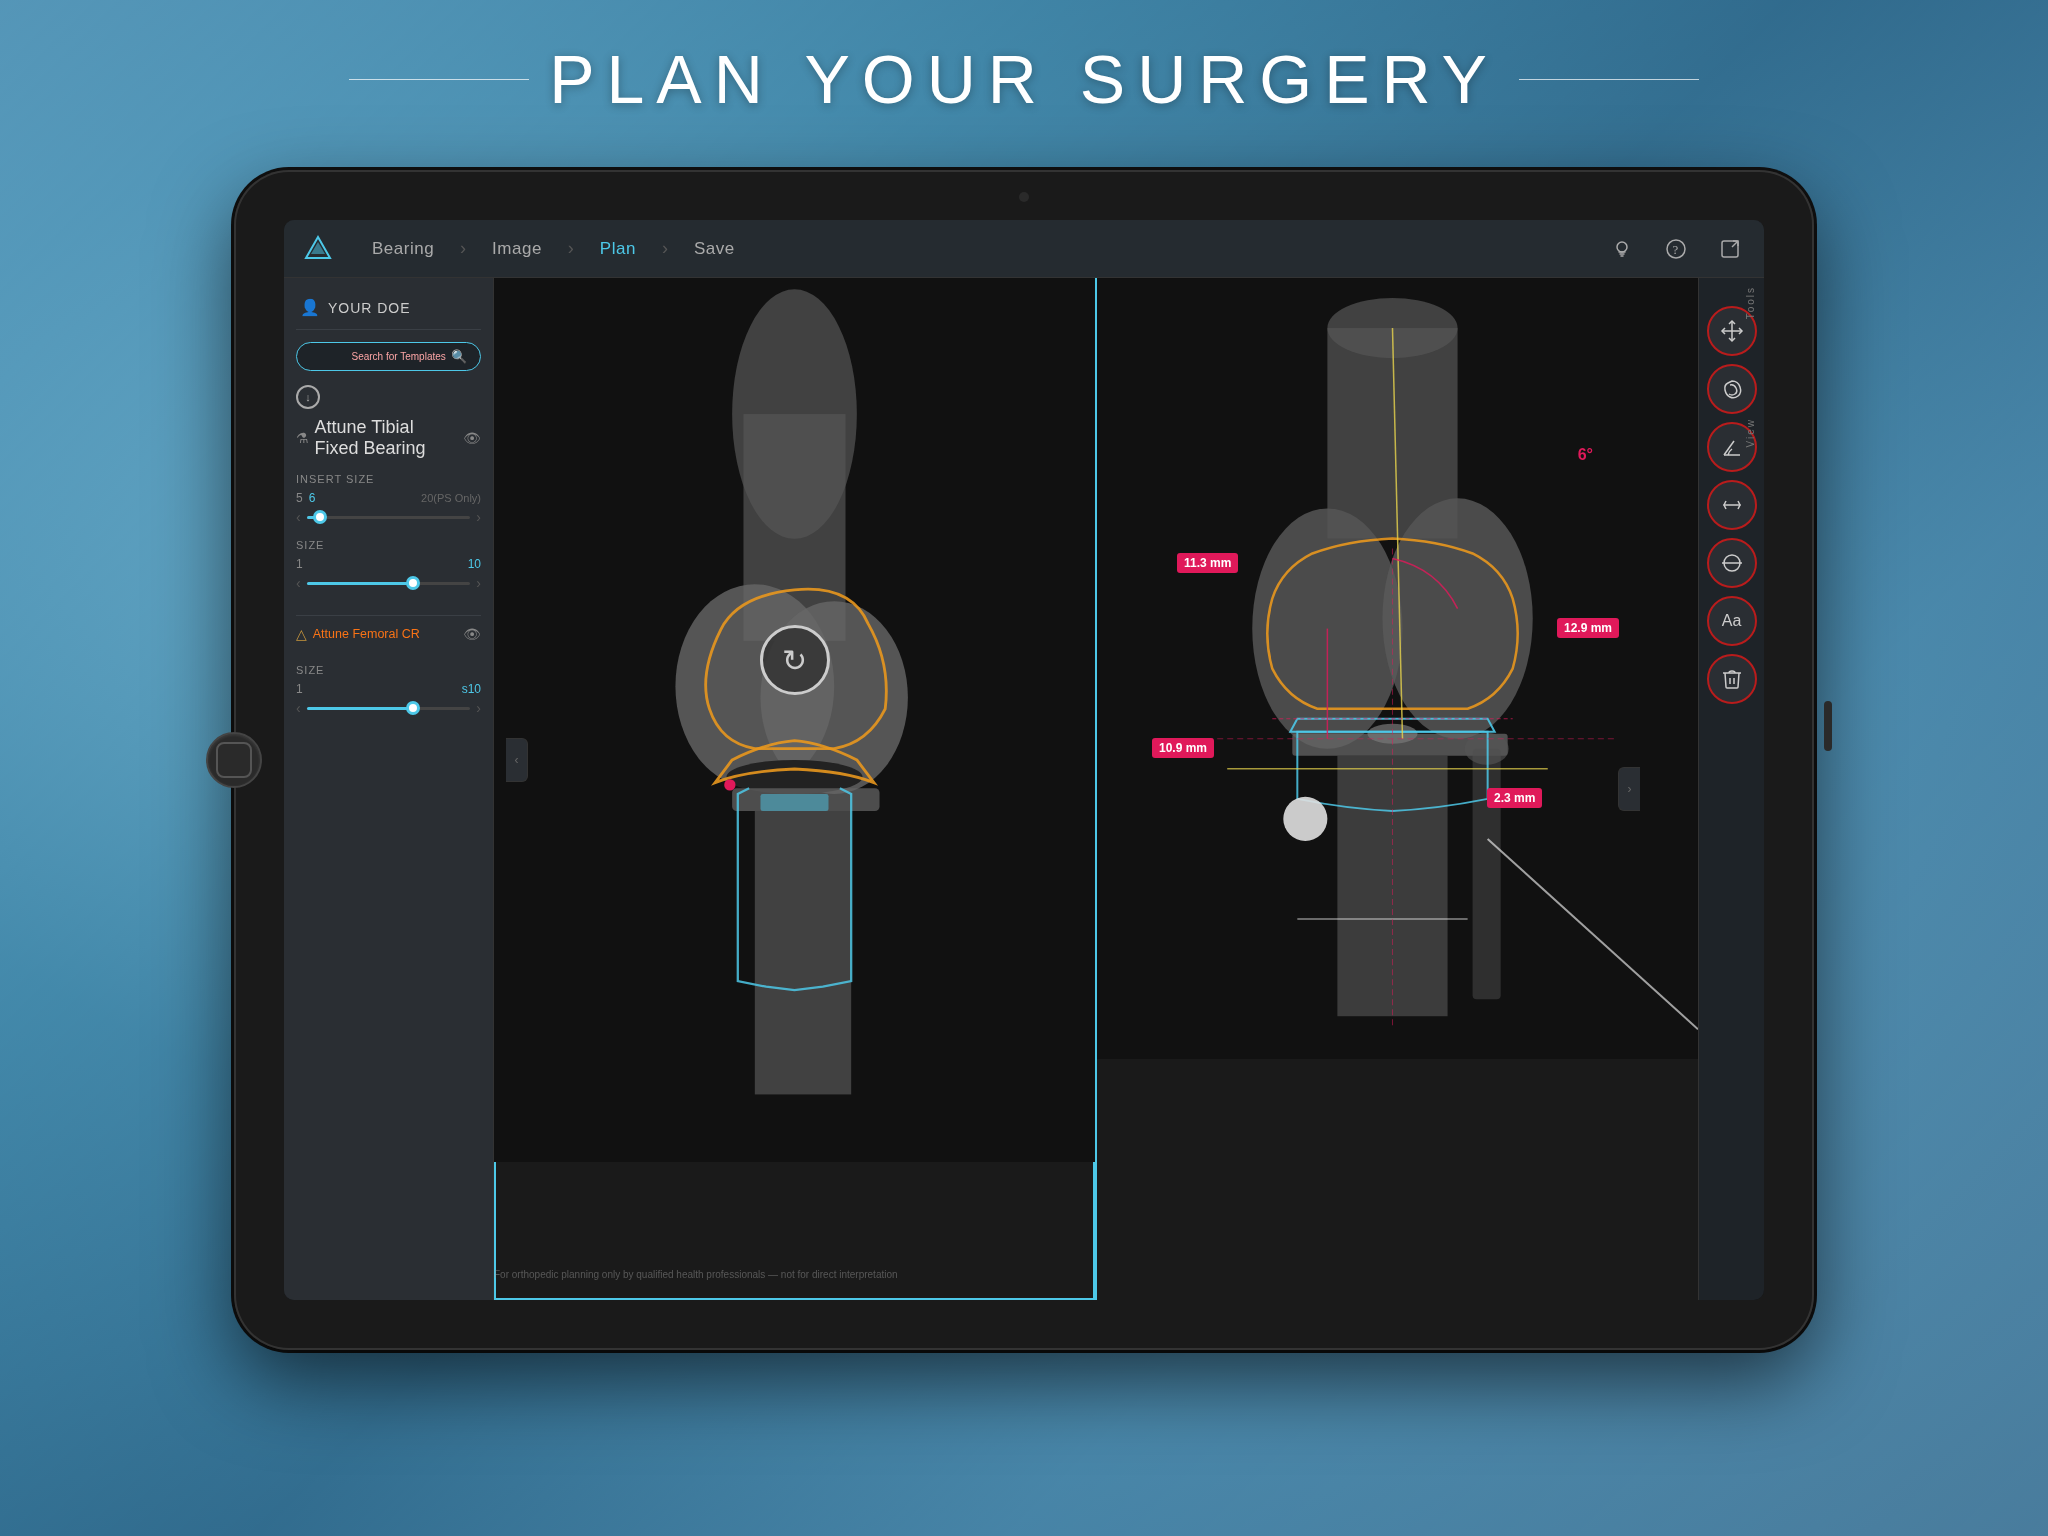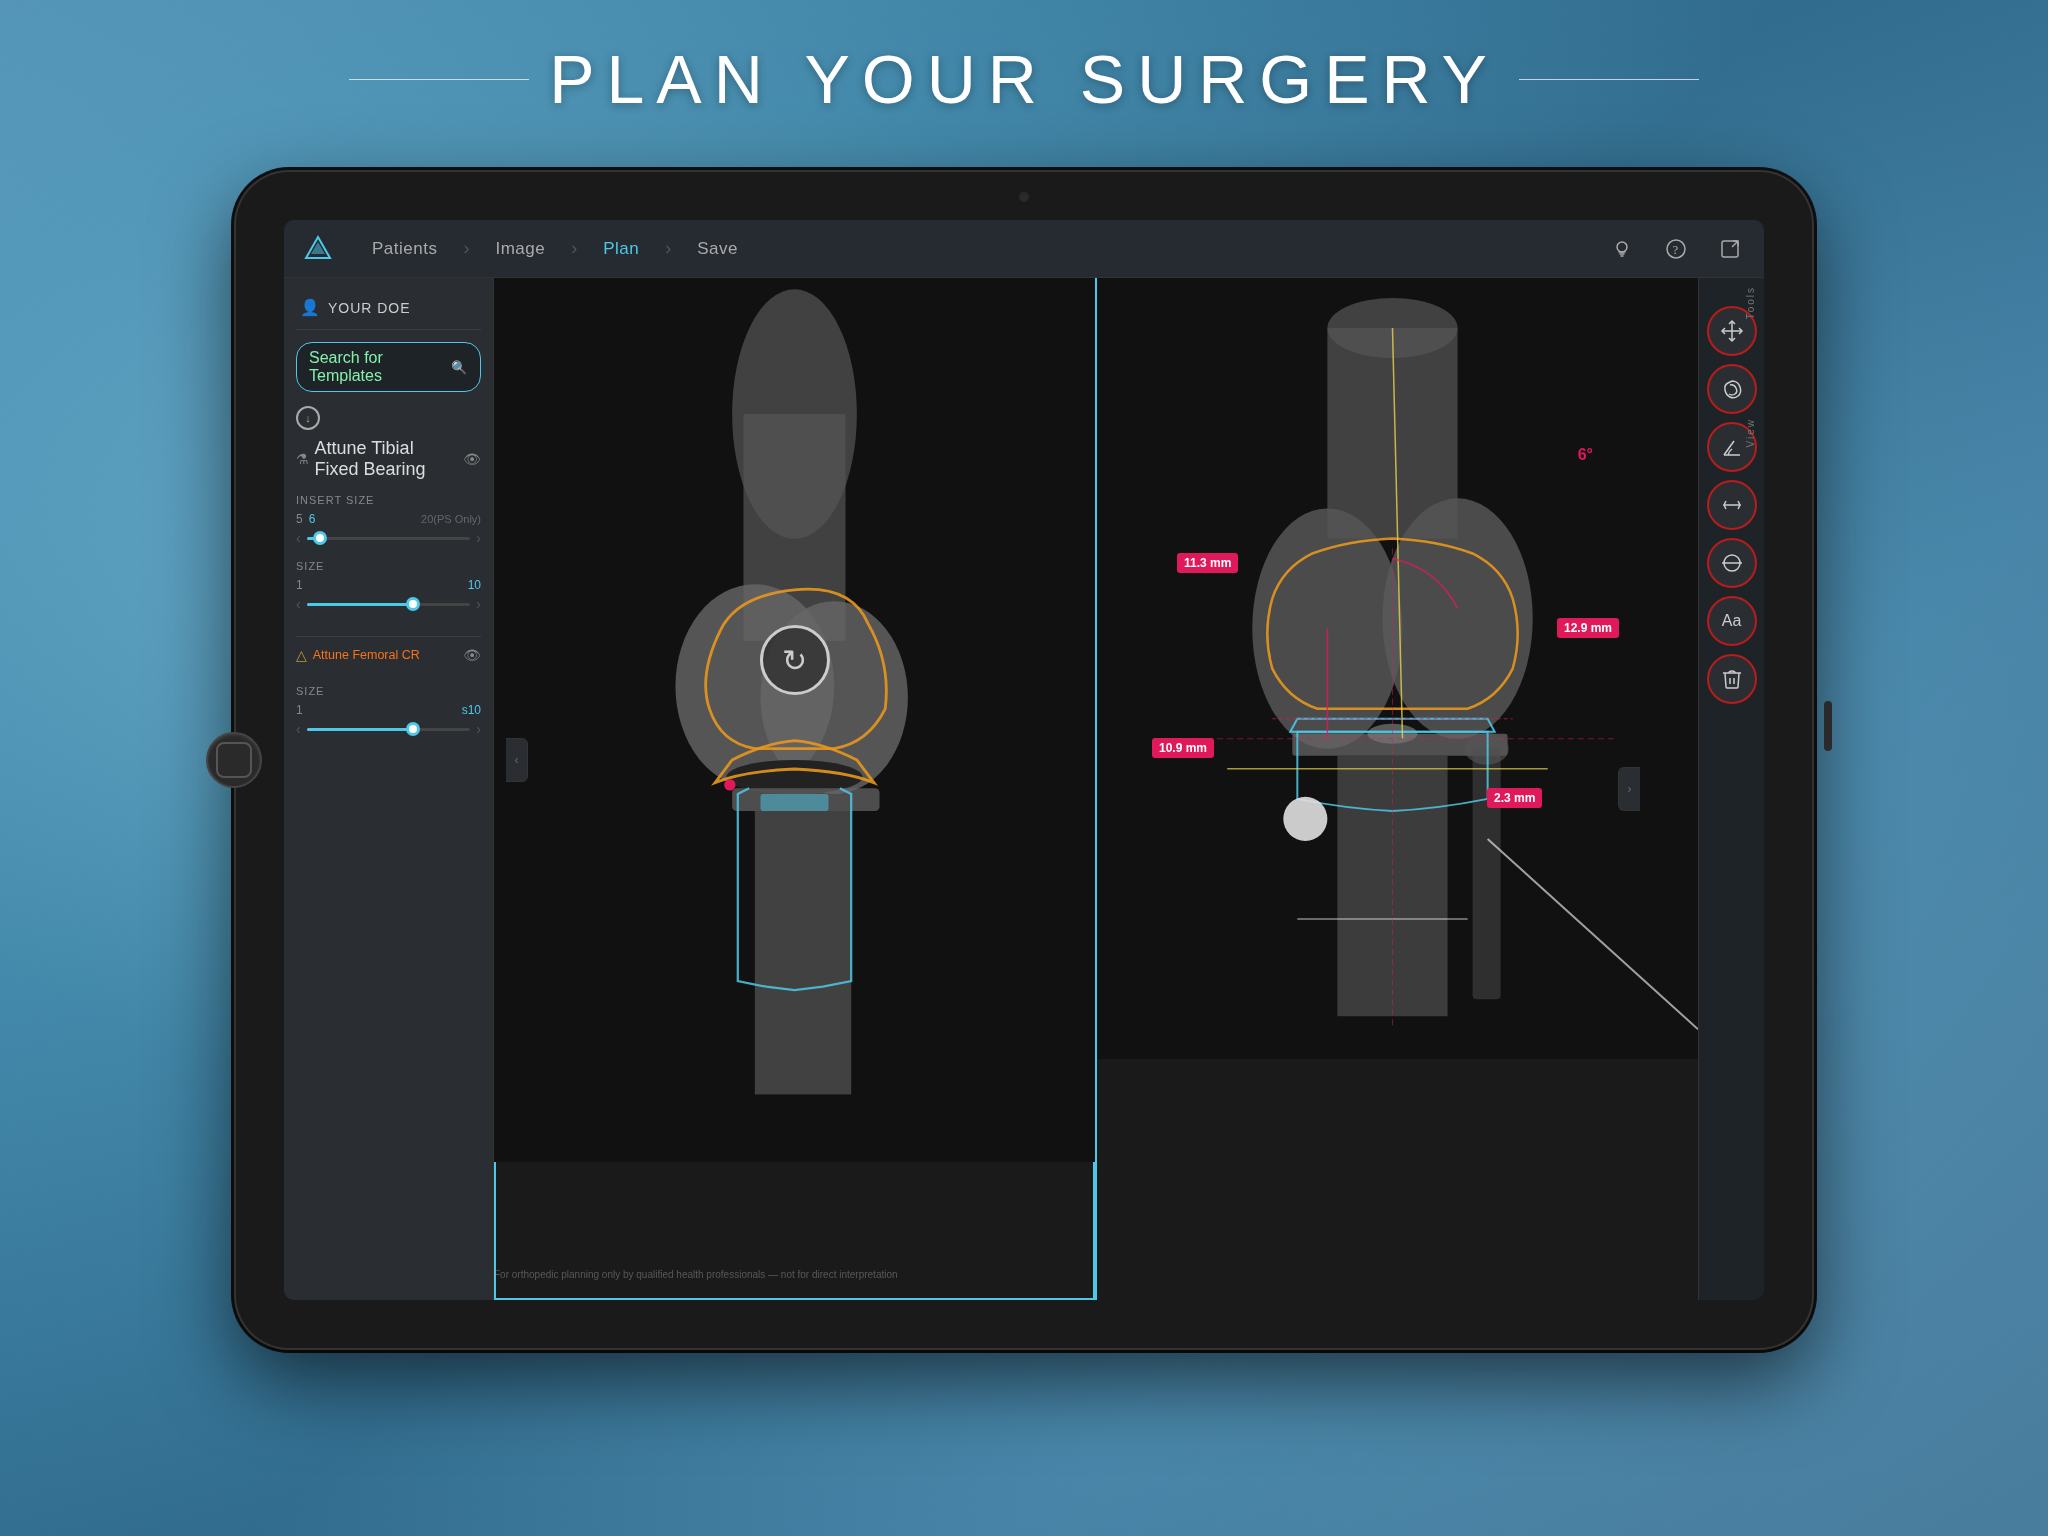--- a/index.html
+++ b/index.html
@@ -222,23 +222,24 @@
       background: #1e2328;
       border: 1px solid #4dc8e8;
       border-radius: 16px;
       padding: 6px 12px;
       display: flex;
       align-items: center;
       gap: 6px;
       margin-bottom: 14px;
     }
     .search-input-text {
-      color: #86efac;
-      font-size: 16px;
+      color: #fca5a5;
+      font-size: 10px;
       flex: 1;
+      text-align: right;
     }
     .search-icon-sm {
       color: #aaa;
       font-size: 13px;
     }
 
     .implant-section {
       margin-bottom: 14px;
     }
     .implant-header {
@@ -590,21 +591,21 @@
     <div class="nav-bar">
 
       <div class="nav-logo">
         <svg width="30" height="30" viewBox="0 0 30 30" fill="none">
           <polygon points="15,3 27,24 3,24" fill="none" stroke="#4dc8e8" stroke-width="2"></polygon>
           <polygon points="15,8 22,20 8,20" fill="#4dc8e8" opacity="0.5"></polygon>
         </svg>
       </div>
 
       <div class="nav-tabs">
-        <span class="nav-tab">Patients</span>
+        <span class="nav-tab">Bearing</span>
         <span class="nav-tab-chevron">›</span>
         <span class="nav-tab">Image</span>
         <span class="nav-tab-chevron">›</span>
         <span class="nav-tab active">Plan</span>
         <span class="nav-tab-chevron">›</span>
         <span class="nav-tab">Save</span>
       </div>
 
       <div class="nav-right-icons">
         <div class="nav-icon-btn">

